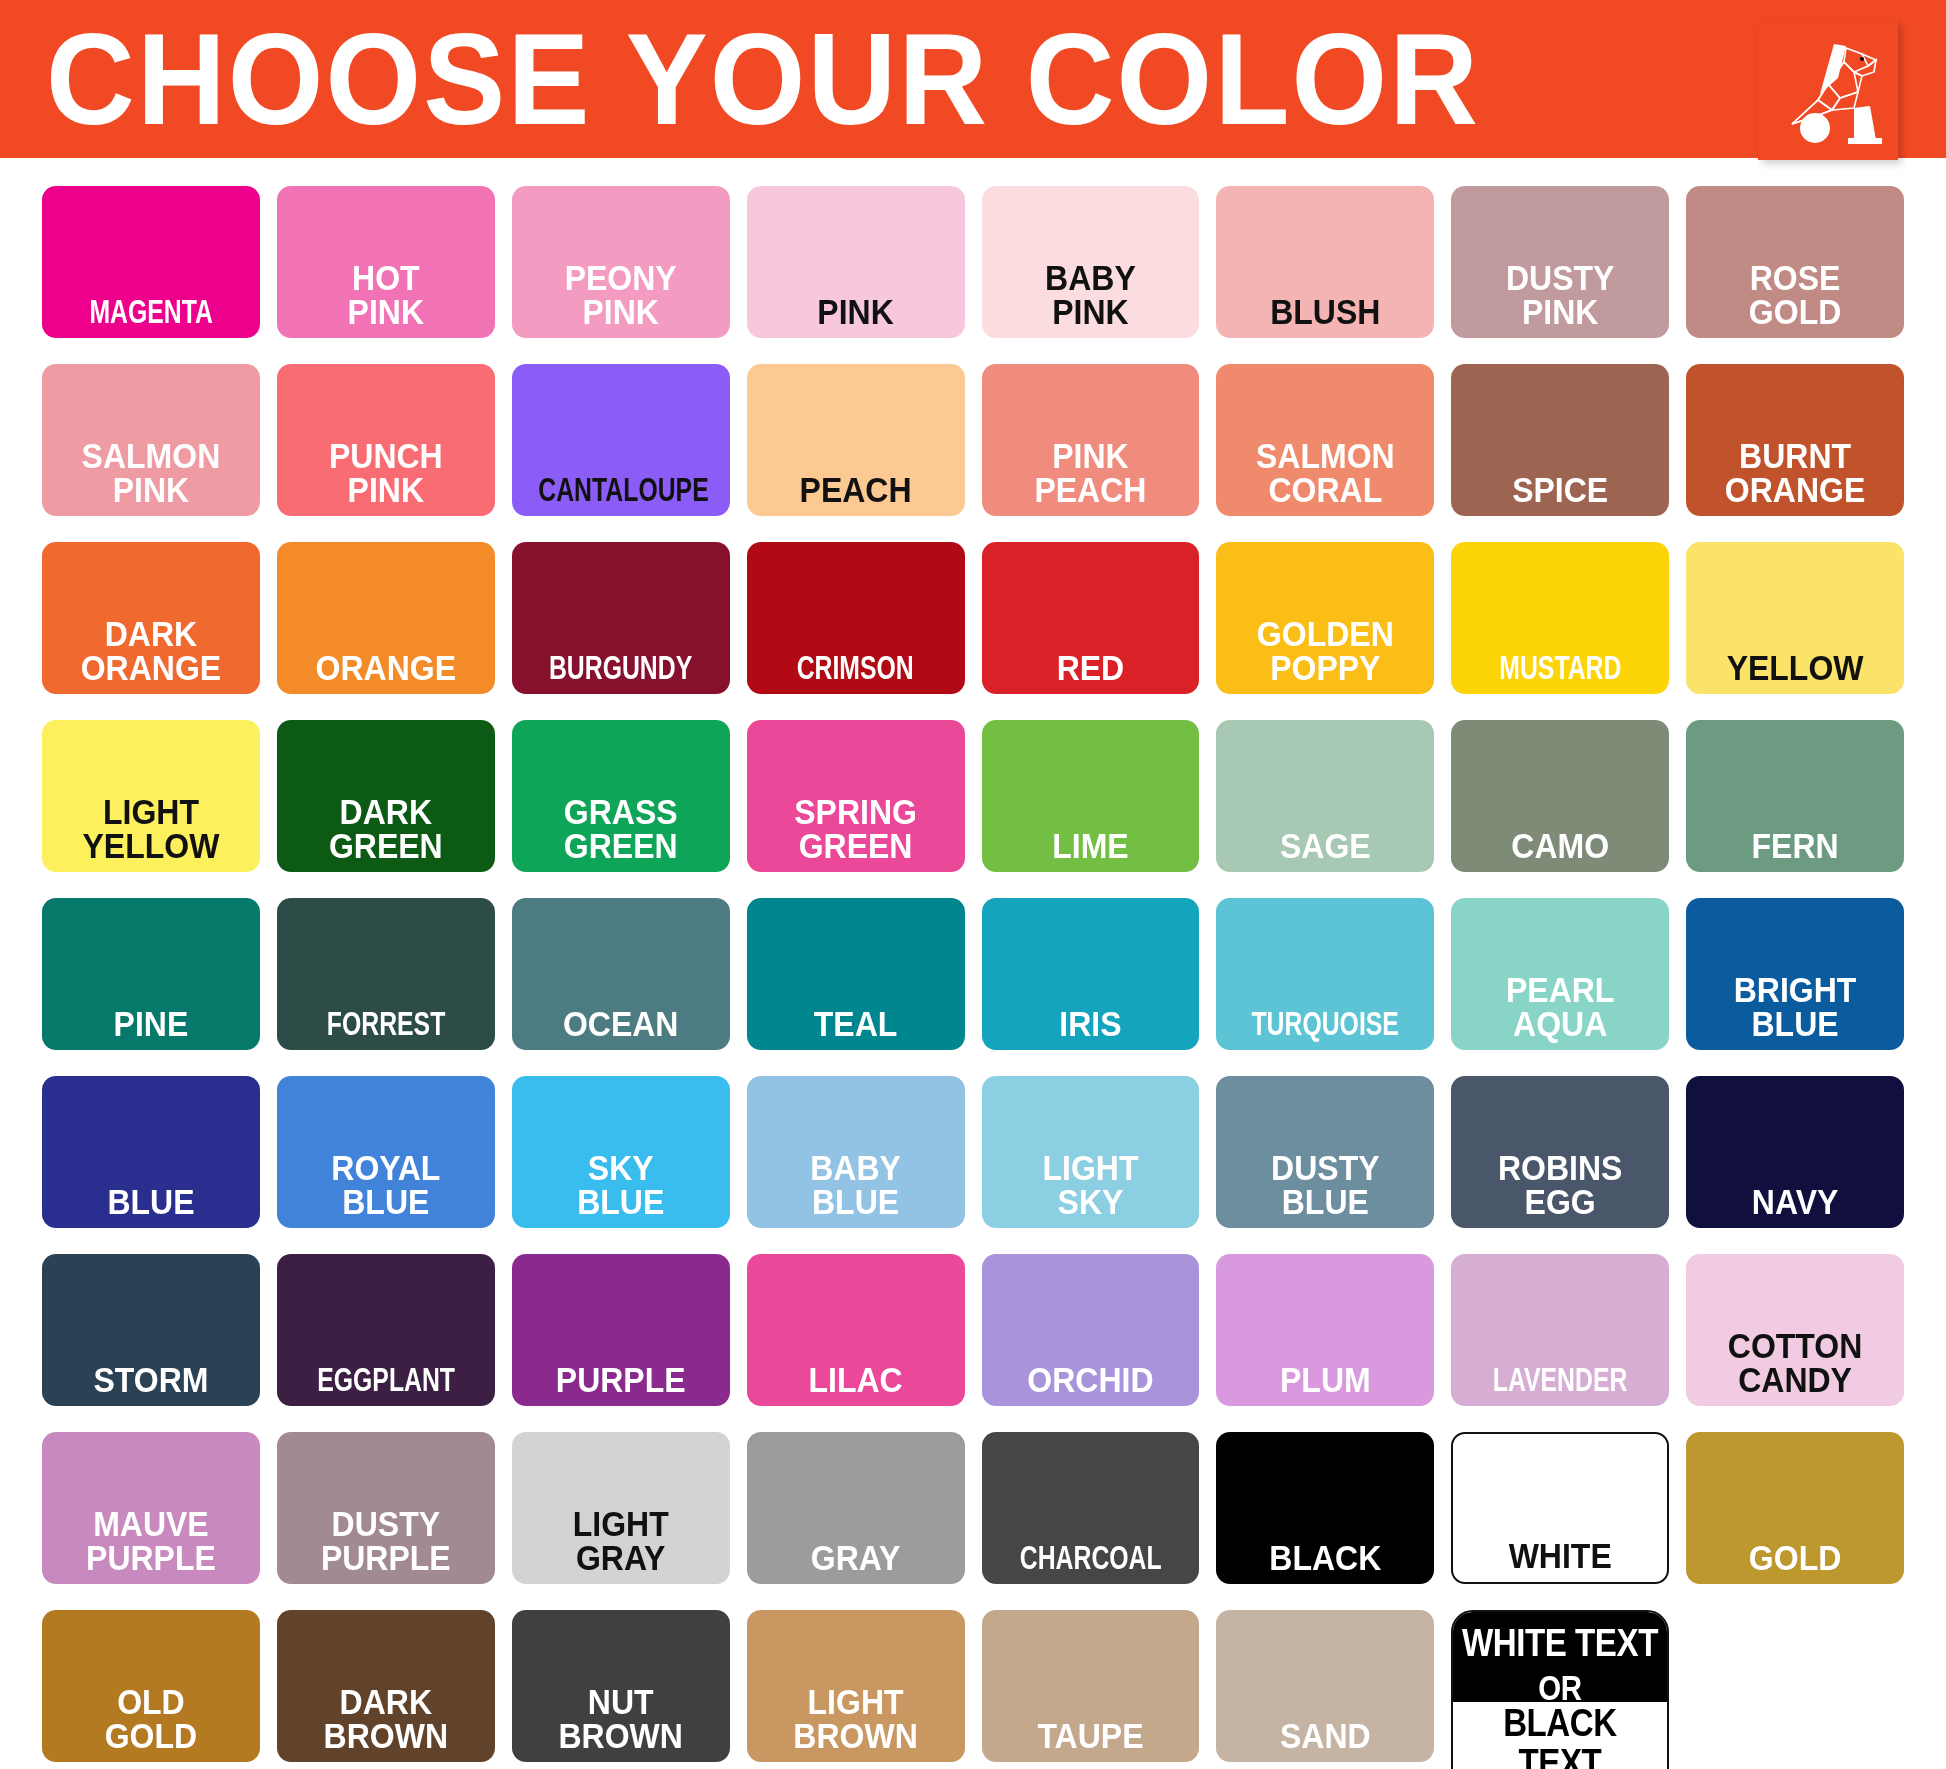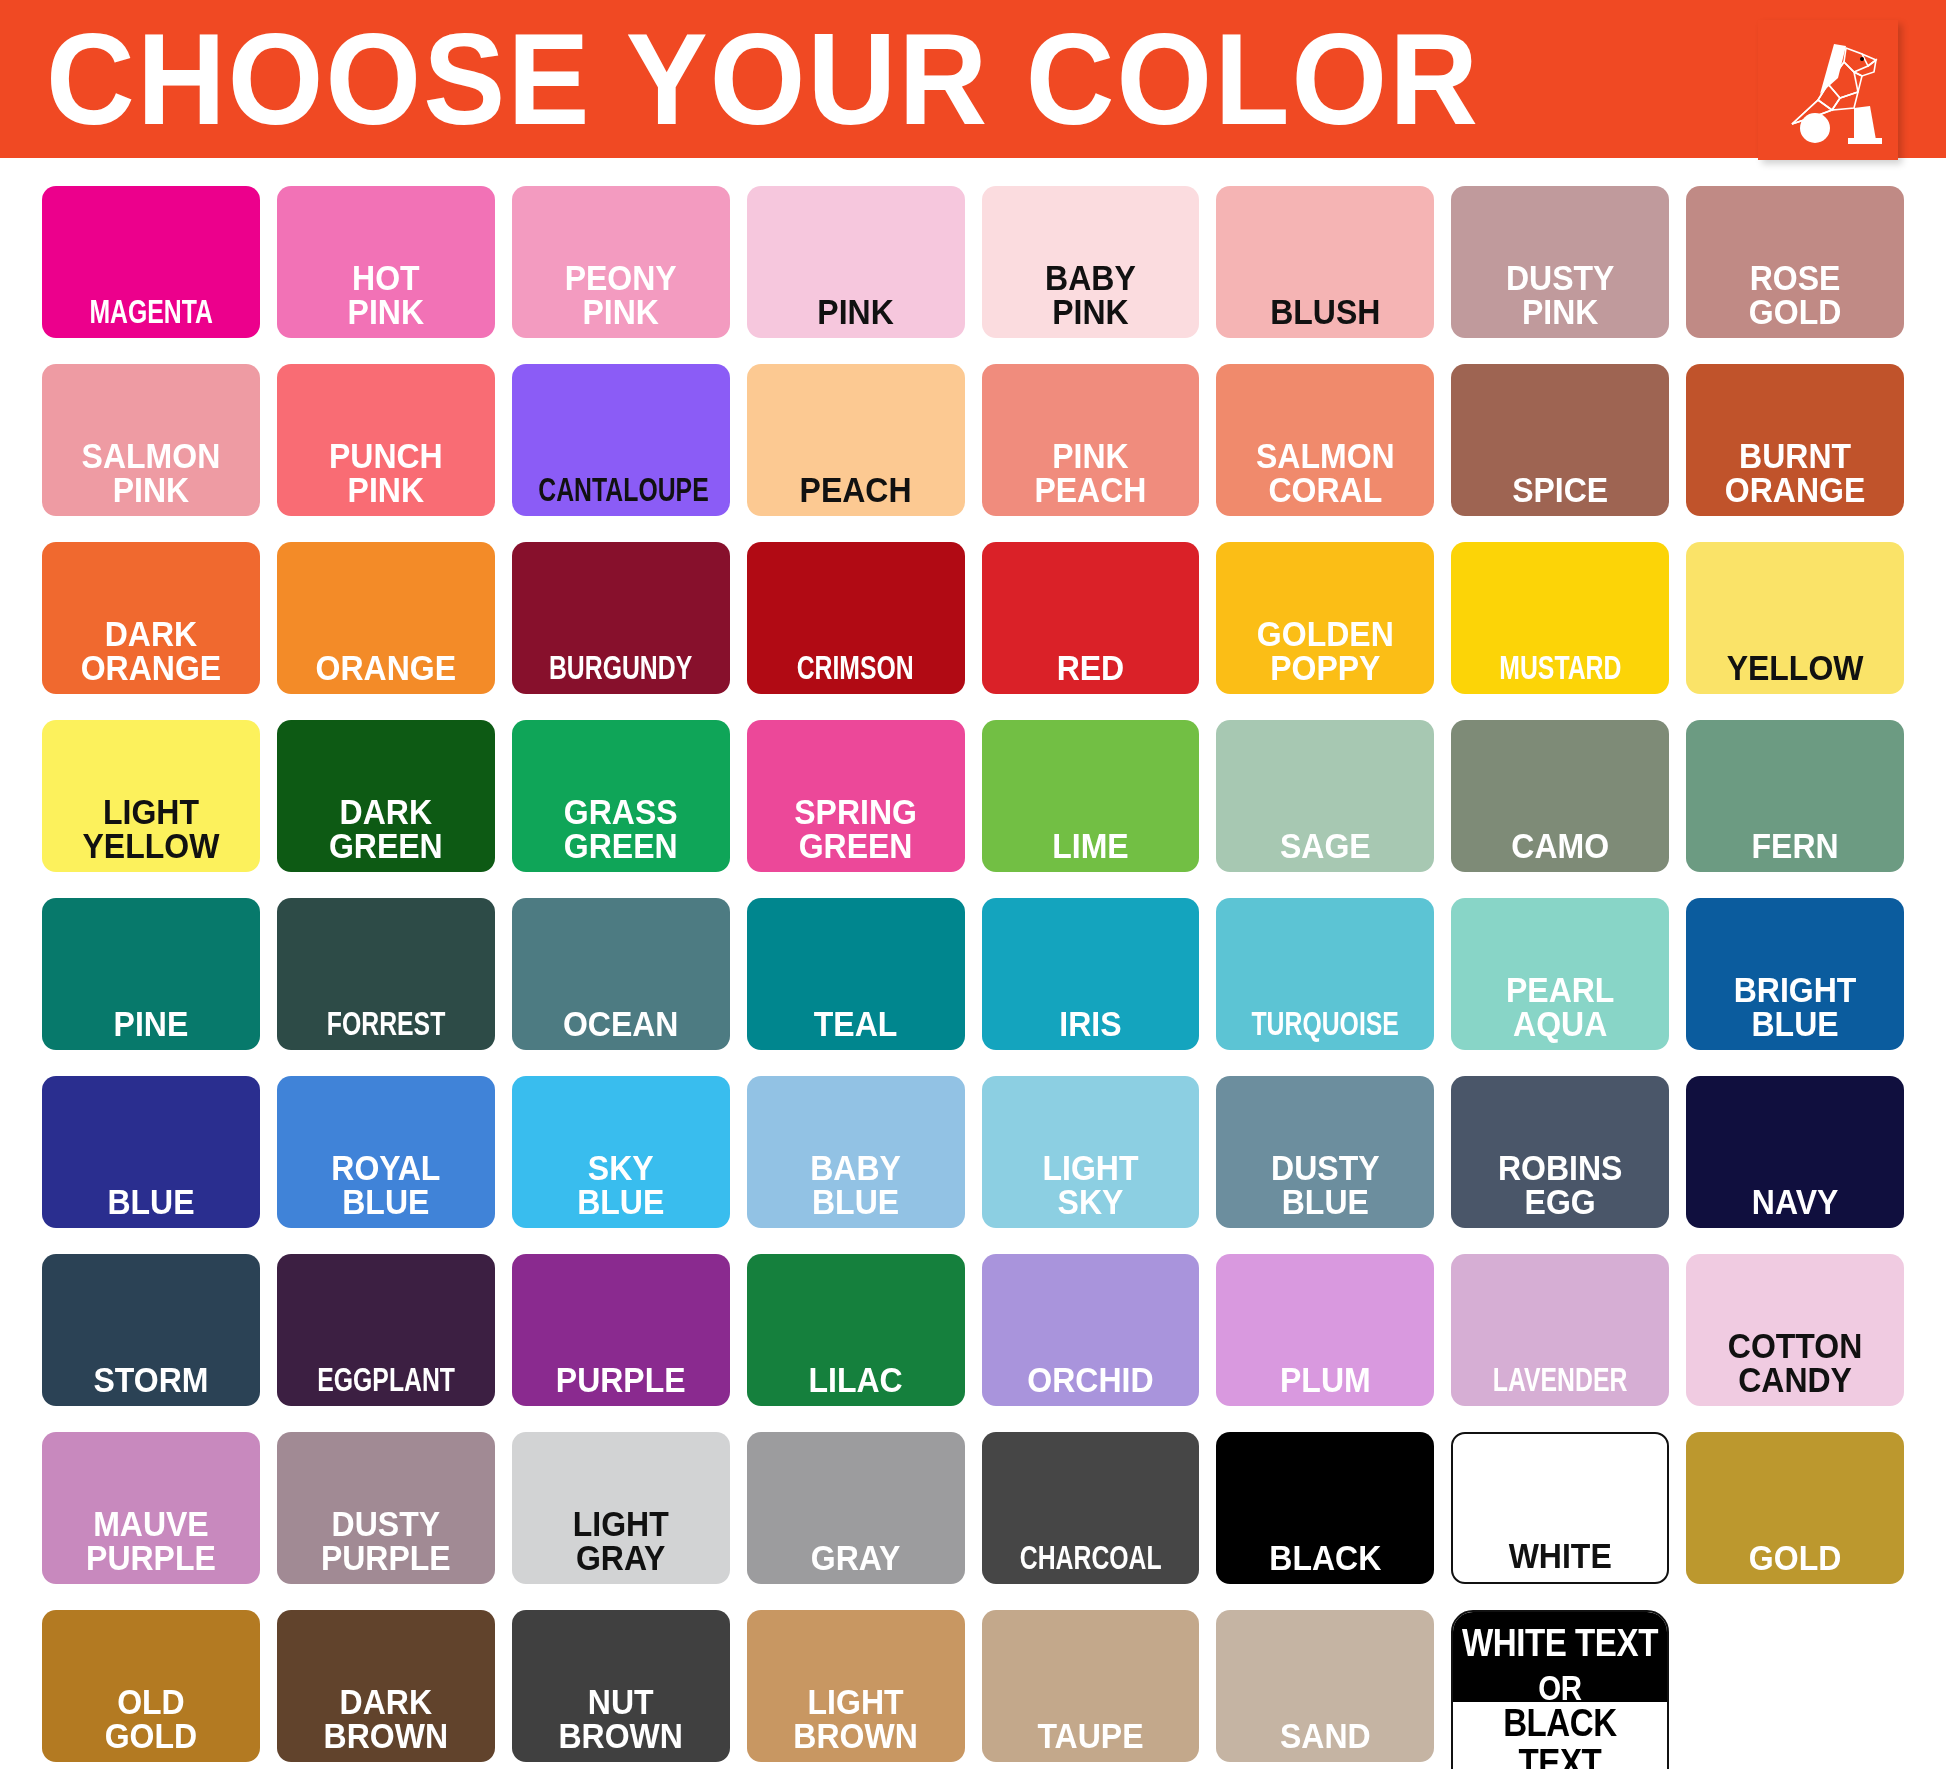--- a/index.html
+++ b/index.html
@@ -323,21 +323,21 @@
     </div>
     <div class="swatch" style="background: rgb(43, 66, 85);">
       <span class="swatch-label" style="color: rgb(255, 255, 255);">STORM</span>
     </div>
     <div class="swatch" style="background: rgb(60, 31, 66);">
       <span class="swatch-label narrow" style="color: rgb(255, 255, 255);">EGGPLANT</span>
     </div>
     <div class="swatch" style="background: rgb(138, 42, 143);">
       <span class="swatch-label" style="color: rgb(255, 255, 255);">PURPLE</span>
     </div>
-    <div class="swatch" style="background: #15803d;">
+    <div class="swatch" style="background: #ec4899;">
       <span class="swatch-label" style="color: rgb(255, 255, 255);">LILAC</span>
     </div>
     <div class="swatch" style="background: rgb(169, 148, 220);">
       <span class="swatch-label" style="color: rgb(255, 255, 255);">ORCHID</span>
     </div>
     <div class="swatch" style="background: rgb(217, 153, 223);">
       <span class="swatch-label" style="color: rgb(255, 255, 255);">PLUM</span>
     </div>
     <div class="swatch" style="background: rgb(214, 174, 212);">
       <span class="swatch-label narrow" style="color: rgb(255, 255, 255);">LAVENDER</span>

